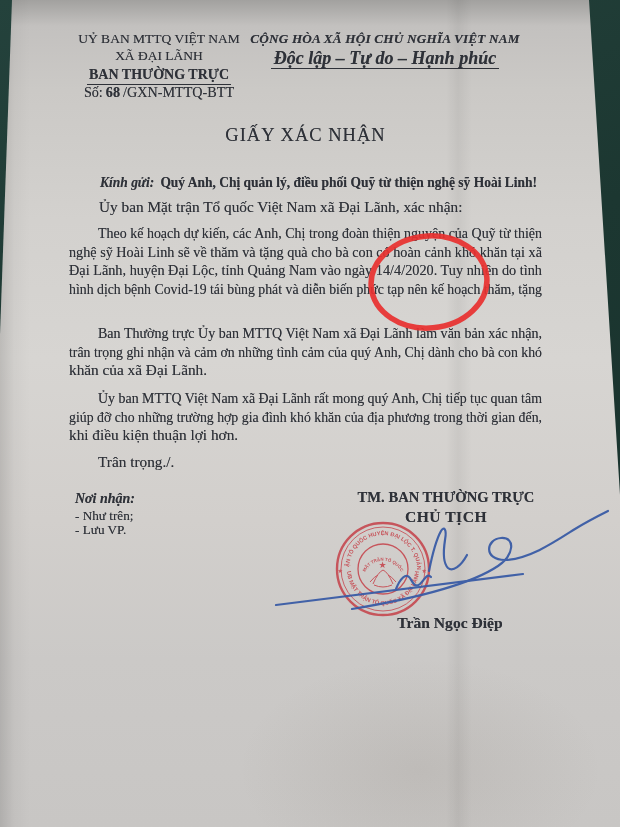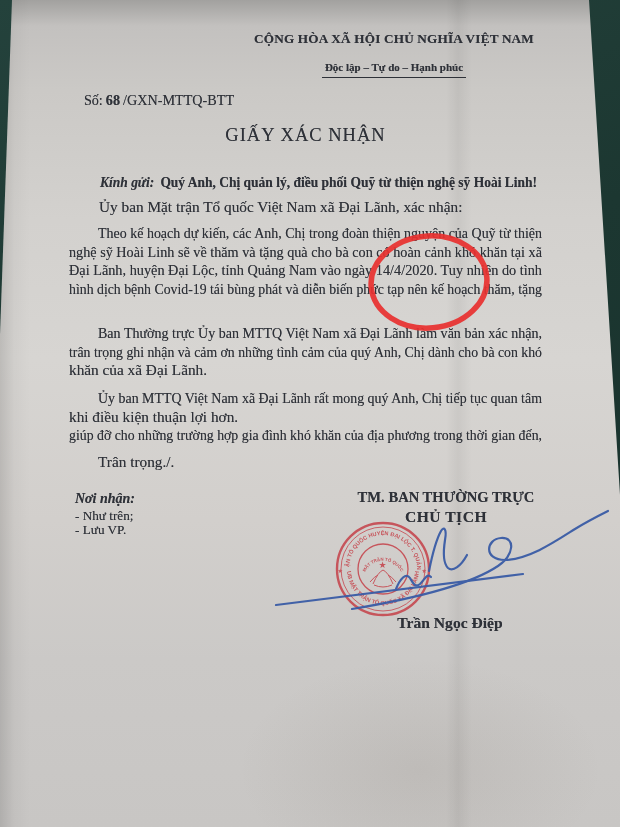--- a/index.html
+++ b/index.html
@@ -12,25 +12,25 @@
       radial-gradient(ellipse 260px 160px at 420px 770px, rgba(96,84,72,.10), transparent 70%),
       linear-gradient(90deg, rgba(0,0,0,.12) 0px, rgba(0,0,0,.03) 14px, rgba(0,0,0,0) 30px),
       linear-gradient(90deg, rgba(0,0,0,0) 446px, rgba(0,0,0,.05) 458px, rgba(0,0,0,0) 472px),
       linear-gradient(180deg,#a2a19f 0px,#c3c1bf 26px,#cbc9c6 90px,#d3d1ce 220px,#d7d5d2 360px,#d2cfcc 520px,#cbc9c7 660px,#c8c6c4 827px);}
   .ink{color:#2e3138;text-shadow:0 0 .5px rgba(46,49,56,.55);}
   .abs{position:absolute;}
   .ctr{text-align:center;}
   .hdr-left{left:60px;top:30px;width:198px;line-height:17px;font-size:13.5px;}
   .hdr-left .l3{font-weight:bold;font-size:14px;margin-top:2px;}
   .hdr-left .l3 span{display:inline-block;border-bottom:1.5px solid #2e3138;padding:0 2px 1px;}
-  .docno{left:60px;top:92px;width:198px;font-size:14.2px;}
+  .docno{left:60px;top:84px;width:198px;font-size:14.2px;}
   .docno .b{font-weight:bold;margin:0 3px;}
-  .hdr-right{left:249px;top:30px;width:290px;line-height:18px;}
+  .hdr-right{left:240px;top:30px;width:290px;line-height:18px;font-style:italic;}
   .hdr-right .nat{font-weight:bold;font-size:13.2px;letter-spacing:.2px;}
-  .hdr-right .motto{font-weight:bold;font-size:11px;margin-top:10px;}
+  .hdr-right .motto{font-weight:bold;font-size:18px;margin-top:1px;}
   .hdr-right .motto span{display:inline-block;border-bottom:1.5px solid #2e3138;padding:0 3px 1px;}
   .dateline{left:242px;top:88px;width:290px;font-style:italic;font-size:15px;}
   .title{left:69px;top:125px;width:473px;font-weight:normal;font-size:18.5px;letter-spacing:1px;}
   .para{position:absolute;font-size:15.3px;line-height:18.6px;}
   .pline{height:18.6px;white-space:nowrap;}
   .pline>span{display:inline-block;transform-origin:0 50%;}
   .salut{left:100px;top:173px;font-weight:bold;}
   .salut .lbl{font-style:italic;margin-right:7px;}
   .salut>span{display:inline-block;transform-origin:0 50%;white-space:nowrap;}
   .intro{left:99px;top:198px;white-space:nowrap;}
@@ -45,20 +45,25 @@
   .signhead .pos{font-size:15.6px;letter-spacing:.5px;margin-top:2px;}
   .signer{left:330px;top:614px;width:240px;font-weight:bold;font-size:15.6px;}
   svg.ovl{position:absolute;left:0;top:0;pointer-events:none;}
 </style>
 </head>
 <body>
 
 <div class="photo">
   <div class="paper ink">
 
+    <div class="abs ctr hdr-left">
+      <div>UỶ BAN MTTQ VIỆT NAM</div>
+      <div>XÃ ĐẠI LÃNH</div>
+      <div class="l3"><span>BAN THƯỜNG TRỰC</span></div>
+    </div>
     <div class="abs ctr docno">
       <span>Số:</span><span class="b">68</span><span>/GXN-MTTQ-BTT</span>
     </div>
 
     <div class="abs ctr hdr-right">
       <div class="nat">CỘNG HÒA XÃ HỘI CHỦ NGHĨA VIỆT NAM</div>
       <div class="motto"><span>Độc lập – Tự do – Hạnh phúc</span></div>
     </div>
 
     <div class="abs ctr title">GIẤY XÁC NHẬN</div>
@@ -75,22 +80,22 @@
         <div class="pline"><span style="transform: scaleX(0.933198);">Đại Lãnh, huyện Đại Lộc, tỉnh Quảng Nam vào ngày 14/4/2020. Tuy nhiên do tình</span></div>
         <div class="pline"><span style="transform: scaleX(0.901919);">hình dịch bệnh Covid-19 tái bùng phát và diễn biến phức tạp nên kế hoạch thăm, tặng</span></div>
       </div>
     <div class="para p2">
         <div class="pline" style="padding-left: 29px;"><span style="transform: scaleX(0.917978);">Ban Thường trực Ủy ban MTTQ Việt Nam xã Đại Lãnh làm văn bản xác nhận,</span></div>
         <div class="pline"><span style="transform: scaleX(0.90114);">trân trọng ghi nhận và cảm ơn những tình cảm của quý Anh, Chị dành cho bà con khó</span></div>
         <div class="pline"><span>khăn của xã Đại Lãnh.</span></div>
       </div>
     <div class="para p3">
         <div class="pline" style="padding-left: 29px;"><span style="transform: scaleX(0.910215);">Ủy ban MTTQ Việt Nam xã Đại Lãnh rất mong quý Anh, Chị tiếp tục quan tâm</span></div>
+        <div class="pline"><span style="transform: scaleX(0.90313);">giúp đỡ cho những trường hợp gia đình khó khăn của địa phương trong thời gian đến,</span></div>
         <div class="pline"><span>khi điều kiện thuận lợi hơn.</span></div>
-        <div class="pline"><span style="transform: scaleX(0.90313);">giúp đỡ cho những trường hợp gia đình khó khăn của địa phương trong thời gian đến,</span></div>
       </div>
 
     <div class="para closing">Trân trọng./.</div>
 
     <div class="abs recip">
       <div class="lbl">Nơi nhận:</div>
       <div>- Như trên;</div>
       <div>- Lưu VP.</div>
     </div>
 

